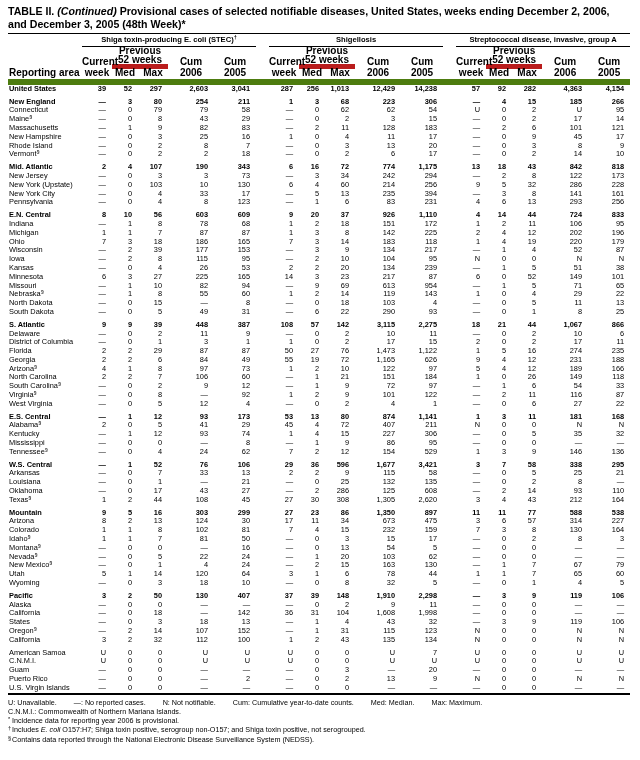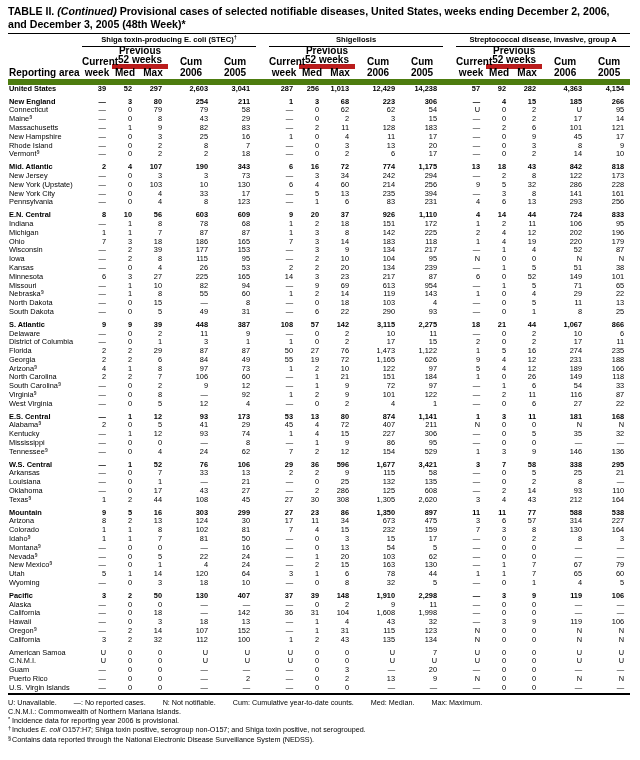--- a/index.html
+++ b/index.html
@@ -1265,21 +1265,21 @@
           <td class="num">1,608</td>
           <td class="num">1,998</td>
           <td></td>
           <td class="num">—</td>
           <td class="num">0</td>
           <td class="num">0</td>
           <td class="num">—</td>
           <td class="num">—</td>
         </tr>
         <tr class="">
-          <td class="label"><span>Hawaii</span></td>
+          <td class="label"><span>States</span></td>
           <td class="num">—</td>
           <td class="num">0</td>
           <td class="num">3</td>
           <td class="num">18</td>
           <td class="num">13</td>
           <td></td>
           <td class="num">—</td>
           <td class="num">1</td>
           <td class="num">4</td>
           <td class="num">43</td>

